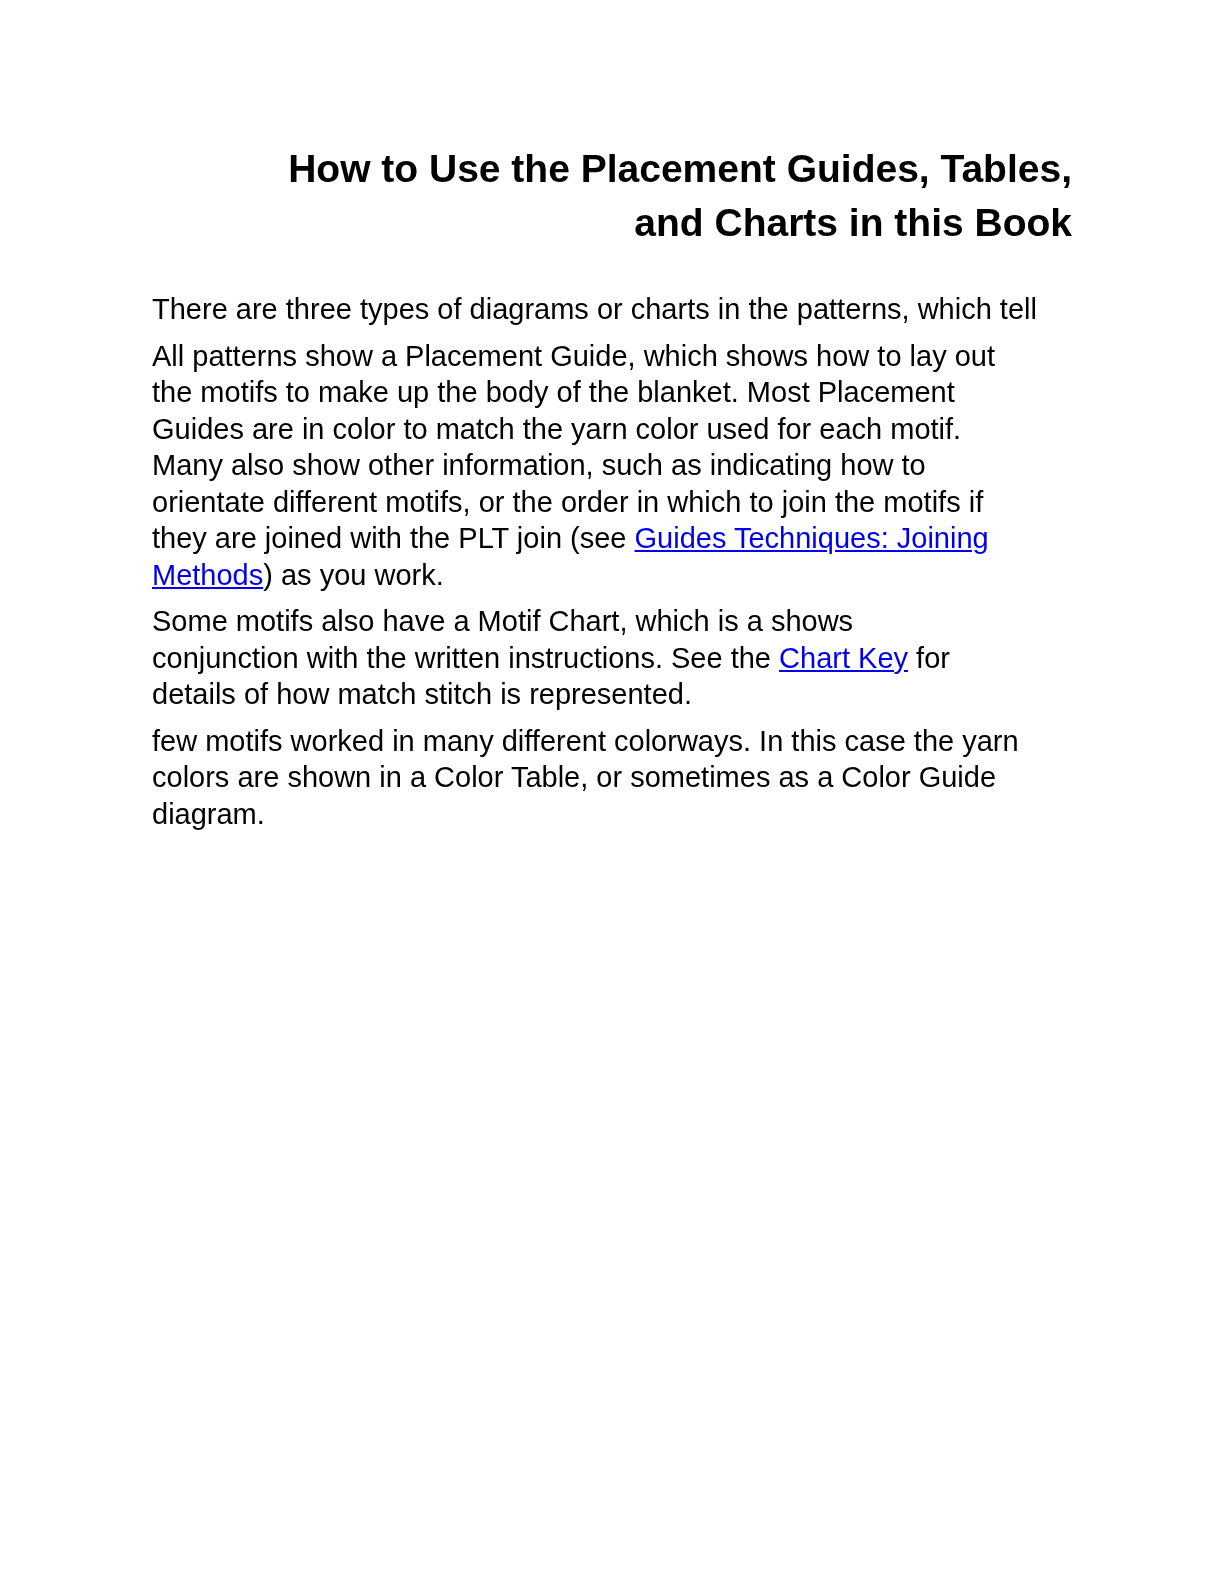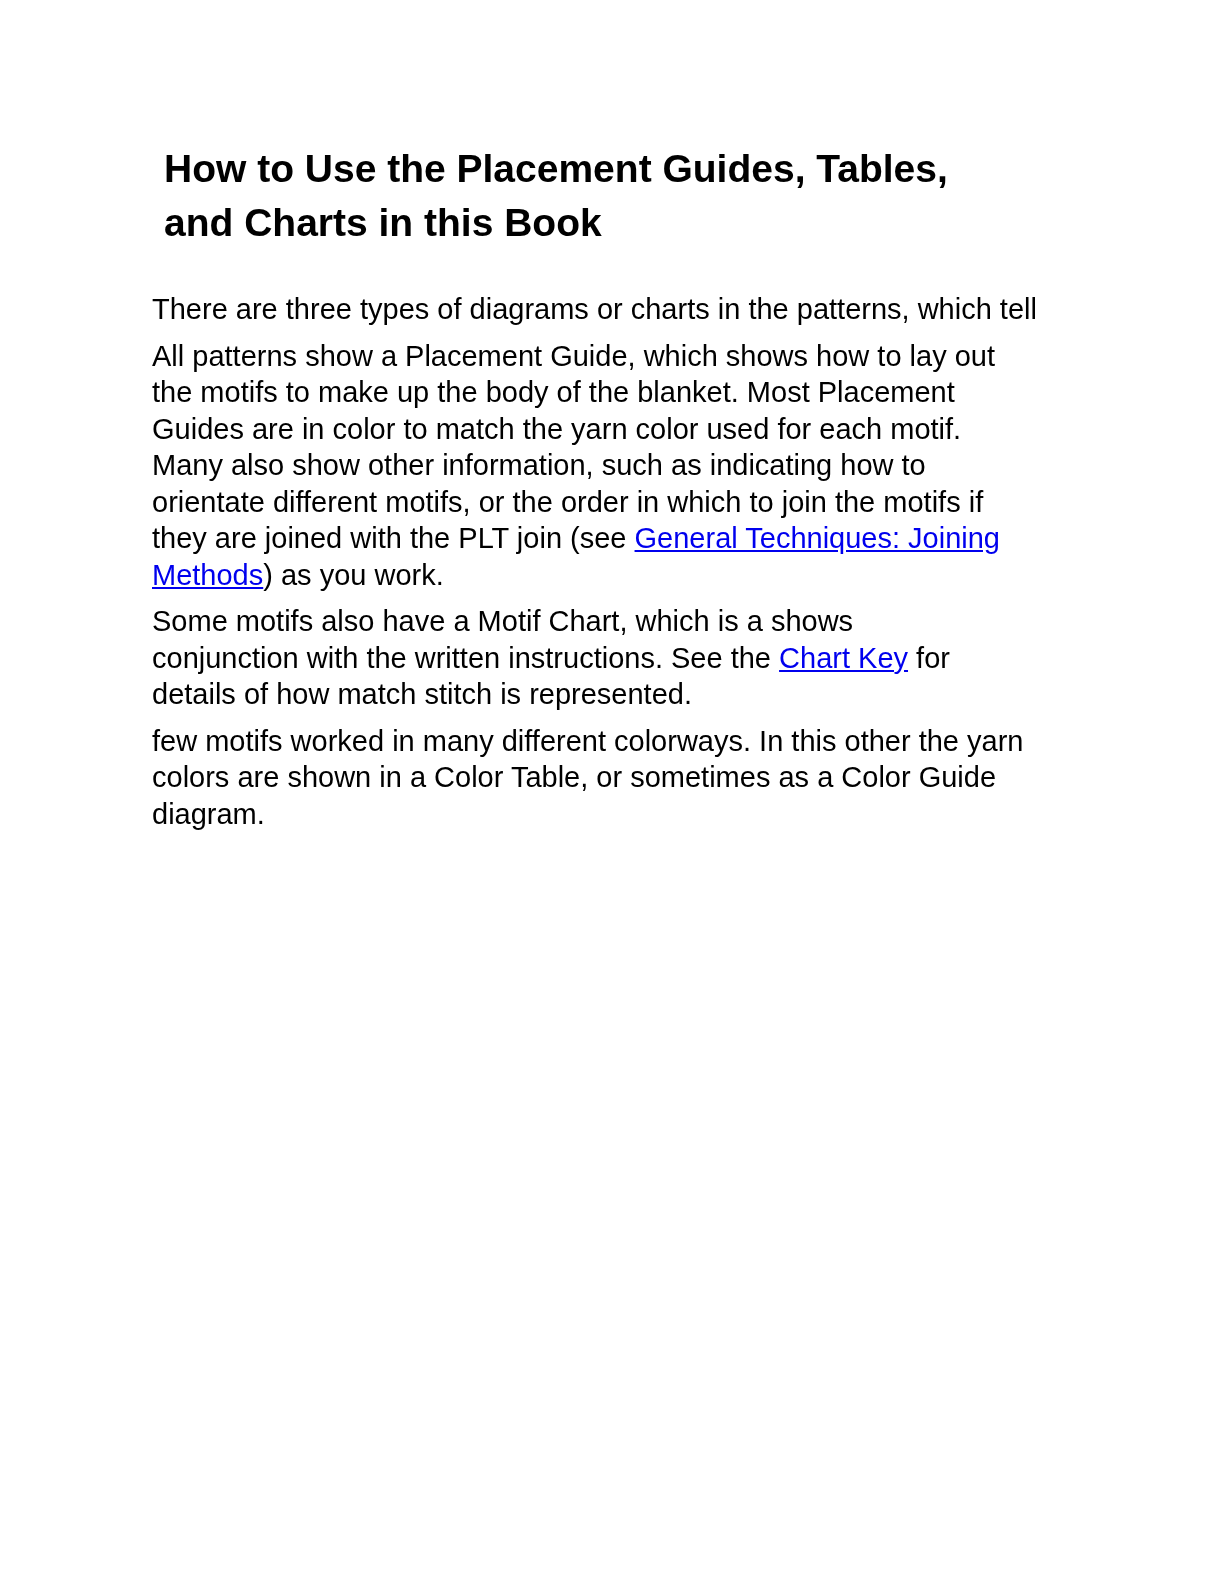--- a/index.html
+++ b/index.html
@@ -20,20 +20,21 @@
     font-family: "Liberation Sans", "DejaVu Sans", sans-serif;
     color: var(--text-color, #000000);
     background: var(--bg-color, #ffffff);
   }
   h1.doc-title {
     font-size: 39px;
     line-height: 54px;
     font-weight: 700;
     margin: 0 0 41px 12px;
     padding: 0;
+    text-align: right;
   }
   .h-line {
     display: block;
     white-space: pre;
   }
   .body-para {
     font-size: 29px;
     line-height: 36.5px;
     margin: 0 0 10px 0;
     padding: 0;
@@ -59,27 +60,27 @@
   <div id="paragraphs">
       <p class="body-para">
         <span class="text-line"><span>There are three types of diagrams or charts in the patterns, which tell</span></span>
       </p>
       <p class="body-para">
         <span class="text-line"><span>All patterns show a Placement Guide, which shows how to lay out</span></span>
         <span class="text-line"><span>the motifs to make up the body of the blanket. Most Placement</span></span>
         <span class="text-line"><span>Guides are in color to match the yarn color used for each motif.</span></span>
         <span class="text-line"><span>Many also show other information, such as indicating how to</span></span>
         <span class="text-line"><span>orientate different motifs, or the order in which to join the motifs if</span></span>
-        <span class="text-line"><span>they are joined with the PLT join (see </span><a class="doc-link" href="#">General Techniques: Joining</a></span>
+        <span class="text-line"><span>they are joined with the PLT join (see </span><a class="doc-link" href="#">Guides Techniques: Joining</a></span>
         <span class="text-line"><a class="doc-link" href="#">Methods</a><span>) as you work.</span></span>
       </p>
       <p class="body-para">
         <span class="text-line"><span>Some motifs also have a Motif Chart, which is a shows</span></span>
         <span class="text-line"><span>conjunction with the written instructions. See the </span><a class="doc-link" href="#">Chart Key</a><span> for</span></span>
         <span class="text-line"><span>details of how match stitch is represented.</span></span>
       </p>
       <p class="body-para">
-        <span class="text-line"><span>few motifs worked in many different colorways. In this other the yarn</span></span>
+        <span class="text-line"><span>few motifs worked in many different colorways. In this case the yarn</span></span>
         <span class="text-line"><span>colors are shown in a Color Table, or sometimes as a Color Guide</span></span>
         <span class="text-line"><span>diagram.</span></span>
       </p>
     </div>
 </div>
 
 </body></html>

